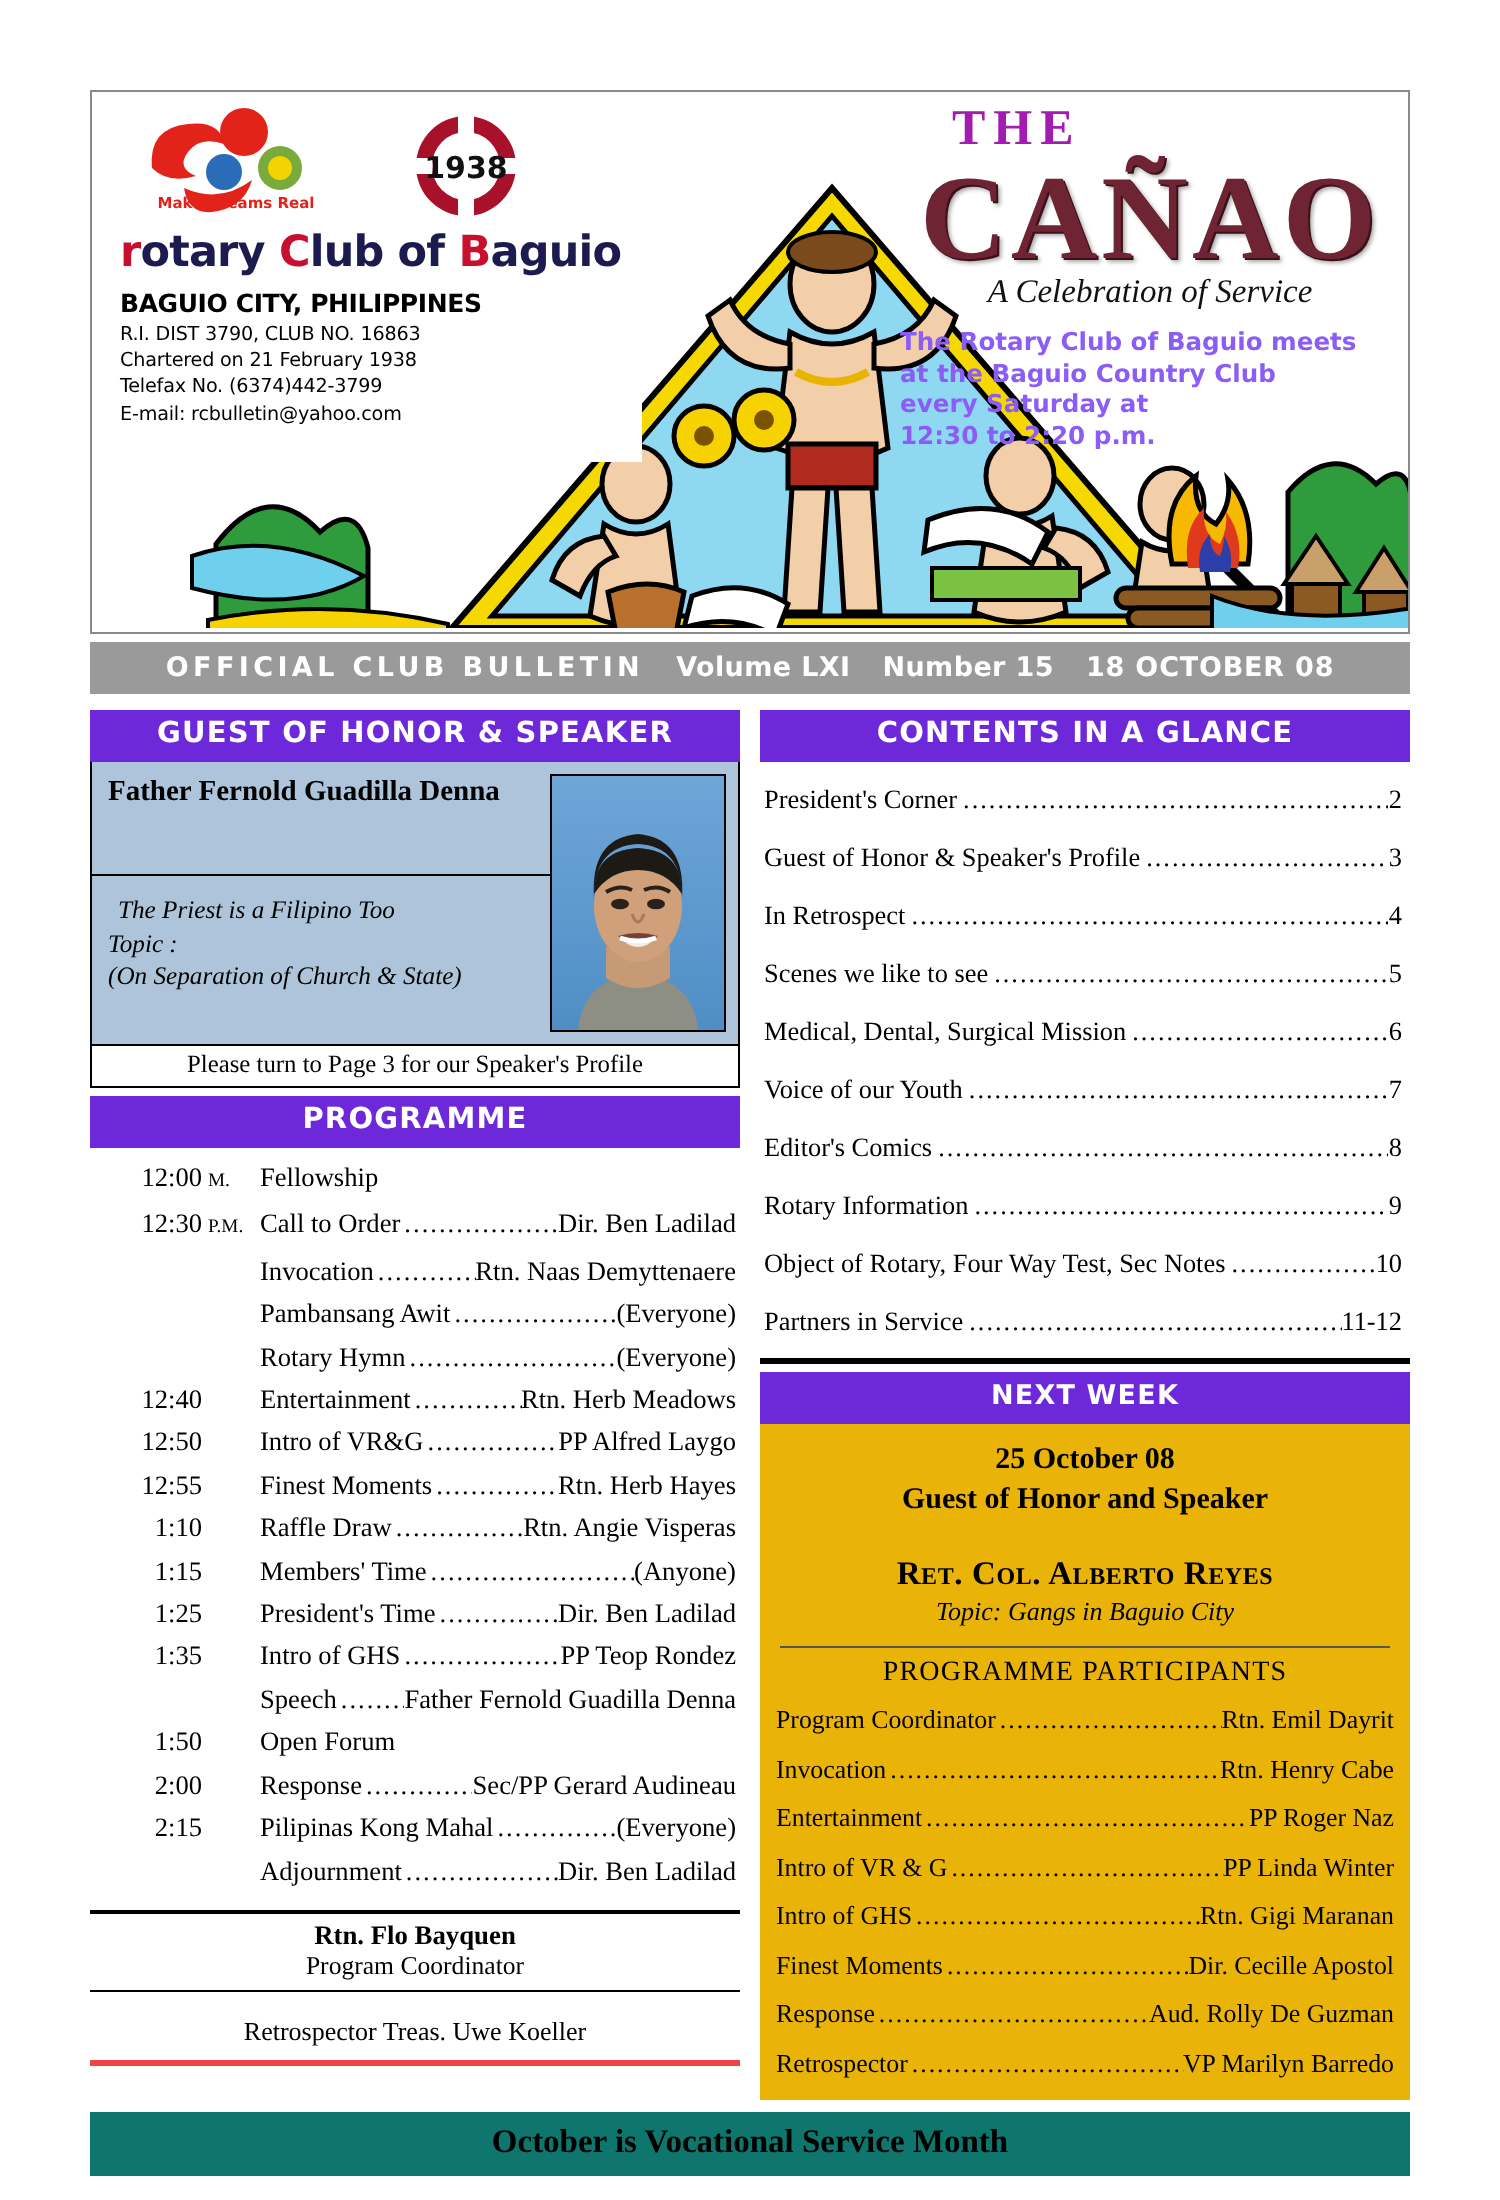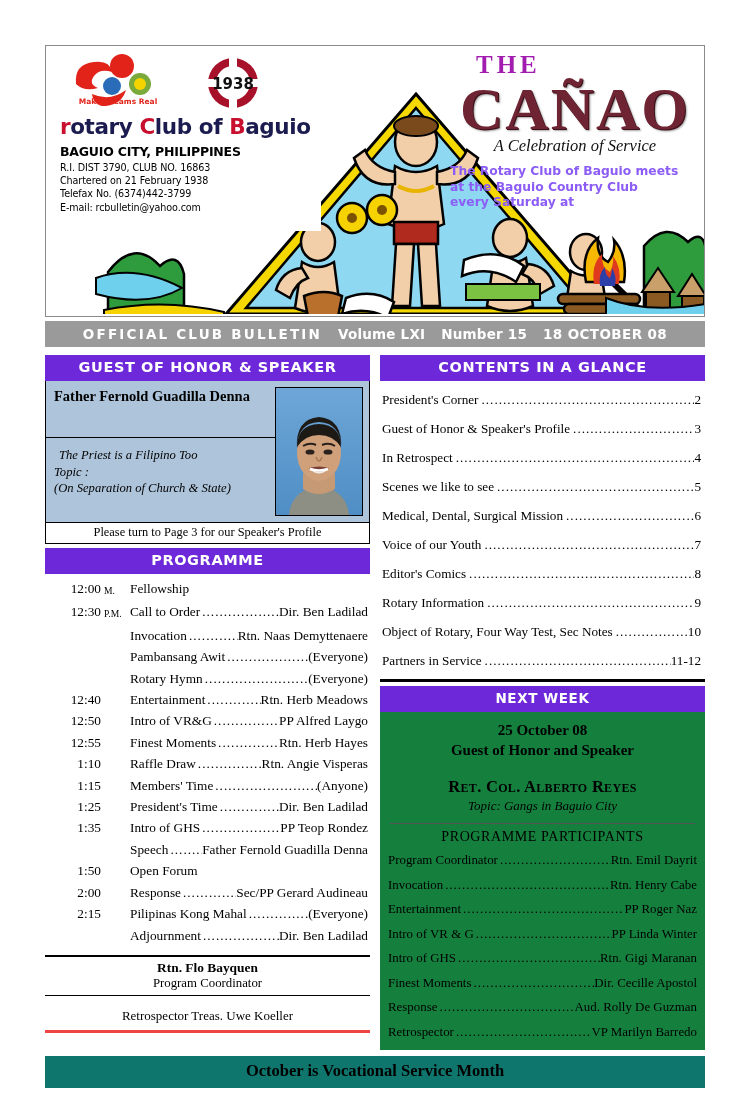--- a/index.html
+++ b/index.html
@@ -321,21 +321,21 @@
   }
   .toc-page { flex: 0 0 auto; }
   .contents-rule {
     border-bottom: 3px solid #000;
     margin-top: 2px;
   }
 
   
   .nextweek-wrap { margin-top: 4px; }
   .nw-body {
-    background: #15803d;
+    background: #eab308;
     padding: 8px 6px 6px 6px;
     text-align: center;
   }
   .nw-date {
     font-family: "Liberation Serif", serif;
     font-weight: 700;
     font-size: 15px;
     line-height: 20px;
   }
   .nw-gos {
@@ -521,20 +521,21 @@
     </div>
 
     <div class="mh-right">
       <div class="the-word">THE</div>
       <div class="canao-word">CAÑAO</div>
       <div class="celebration">A Celebration of Service</div>
       <div class="meets-block">
         <div>The Rotary Club of Baguio meets</div>
         <div>at the Baguio Country Club</div>
         <div>every Saturday at</div>
+        <div>12:30 to 2:20 p.m.</div>
       </div>
     </div>
   </div>
 
   <div class="bulletin-bar">
     <span class="bb-official">OFFICIAL CLUB BULLETIN</span>
     <span class="bb-vol">Volume LXI</span>
     <span class="bb-num">Number 15</span>
     <span class="bb-date">18 OCTOBER 08</span>
   </div>

